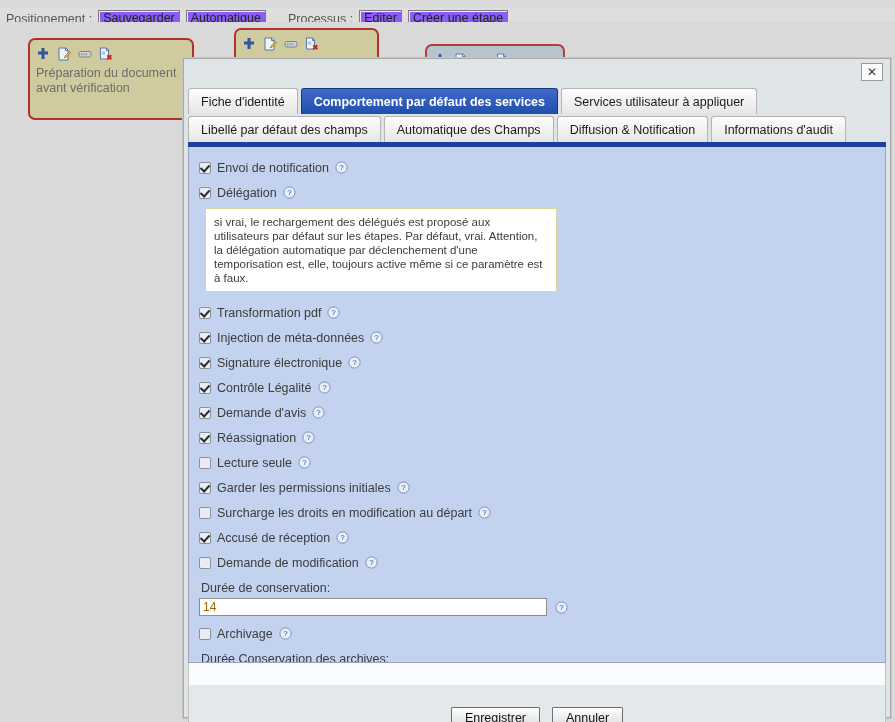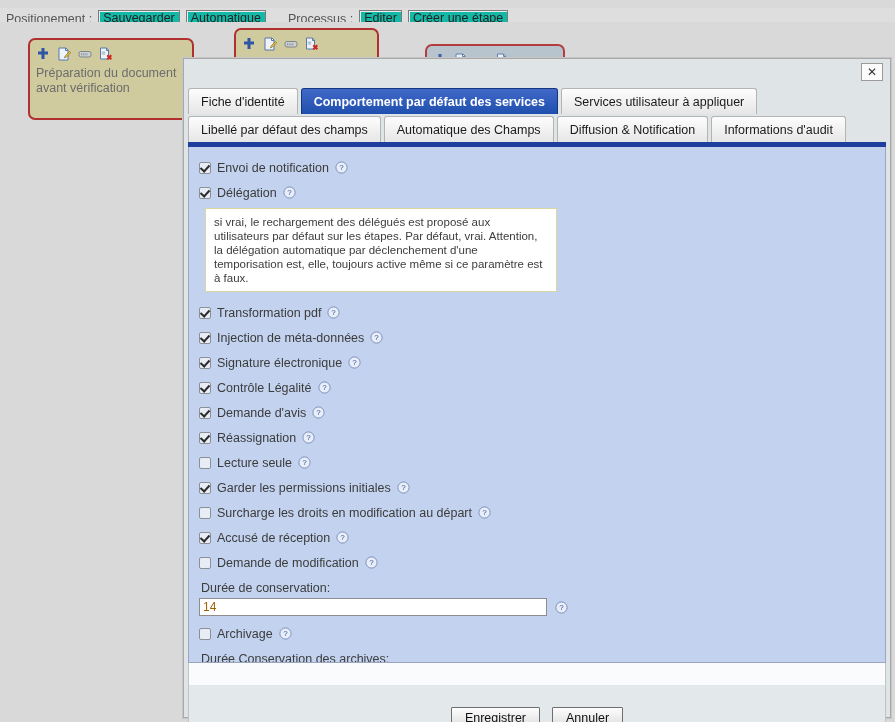--- a/index.html
+++ b/index.html
@@ -30,21 +30,21 @@
     box-sizing: border-box;
     gap: 6px;
   }
   .tb-label {
     color: #555;
     font-size: 12.5px;
     white-space: nowrap;
   }
   .tb-btn {
     border: 1px solid #7a7a7a;
-    background: #14b8a6;
+    background: #8b5cf6;
     padding: 0px 4px 1px 4px;
     font-size: 12.5px;
     color: #222;
     line-height: 15px;
     white-space: nowrap;
     box-shadow: inset 1px 1px 0 #ececec;
     cursor: default;
   }
   .tb-gap { width: 10px; display:inline-block; }
 

